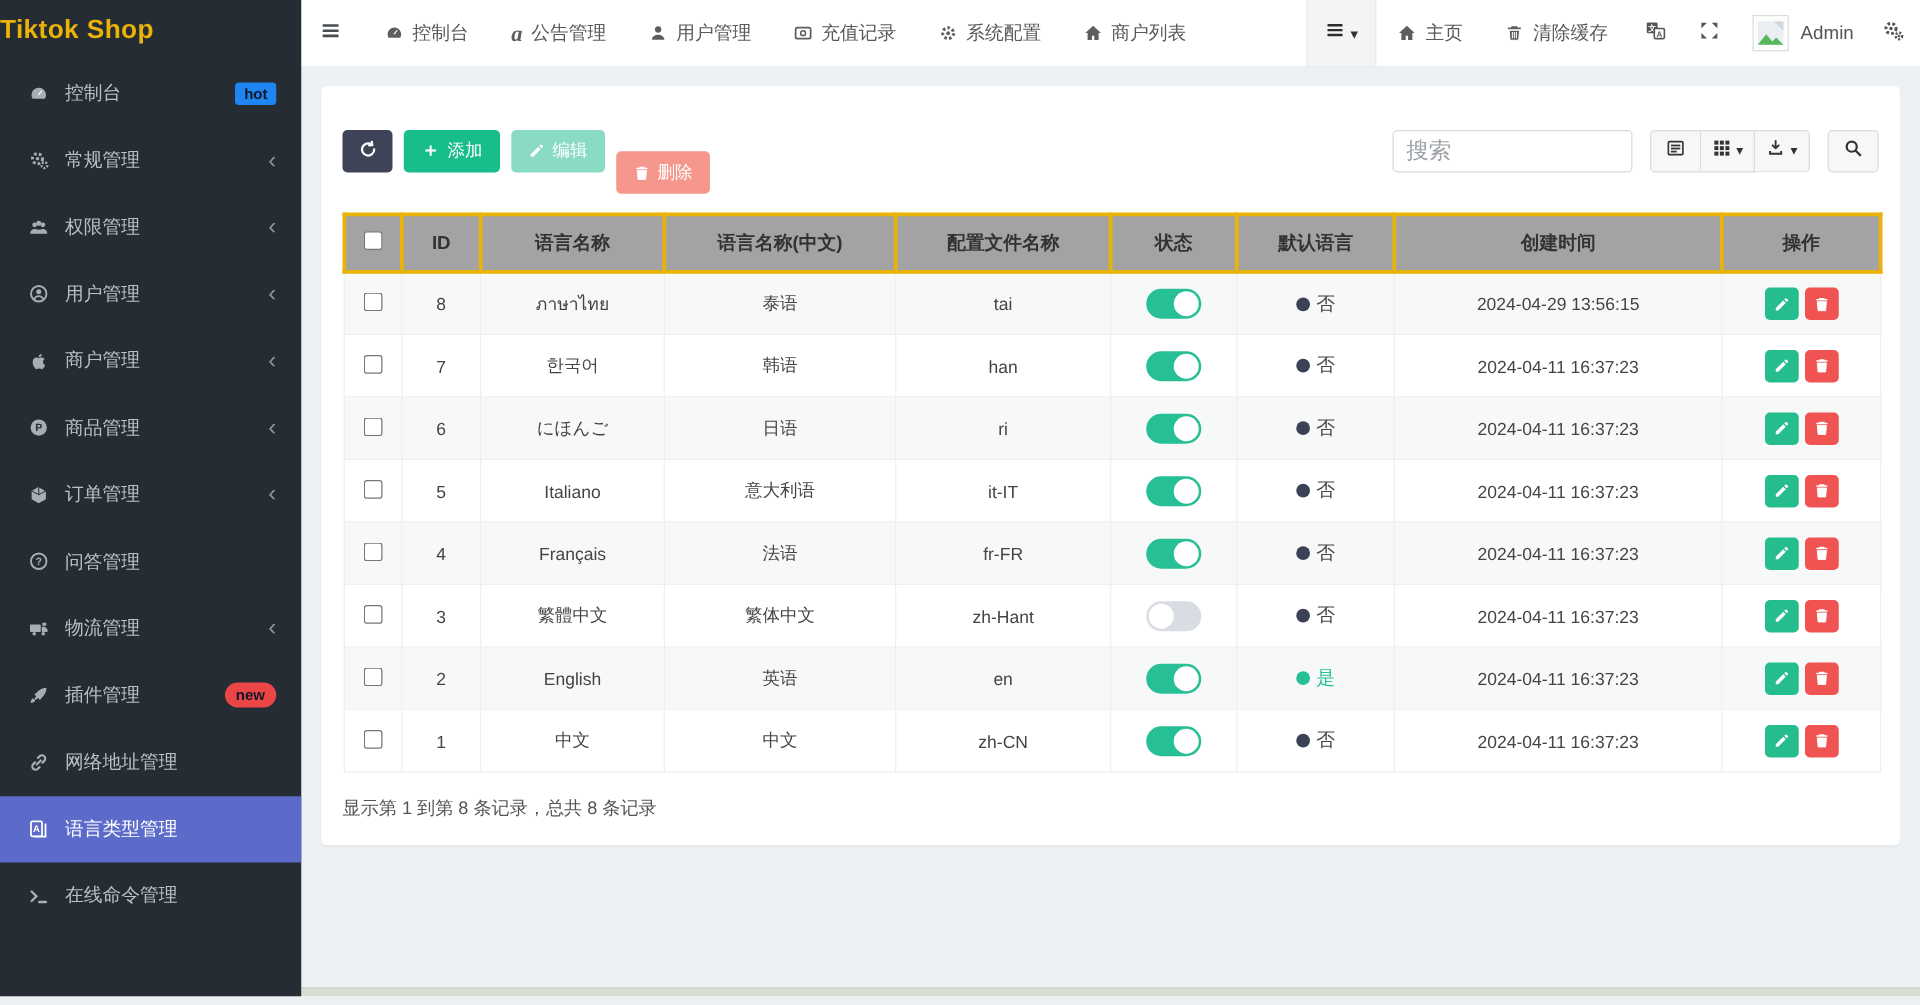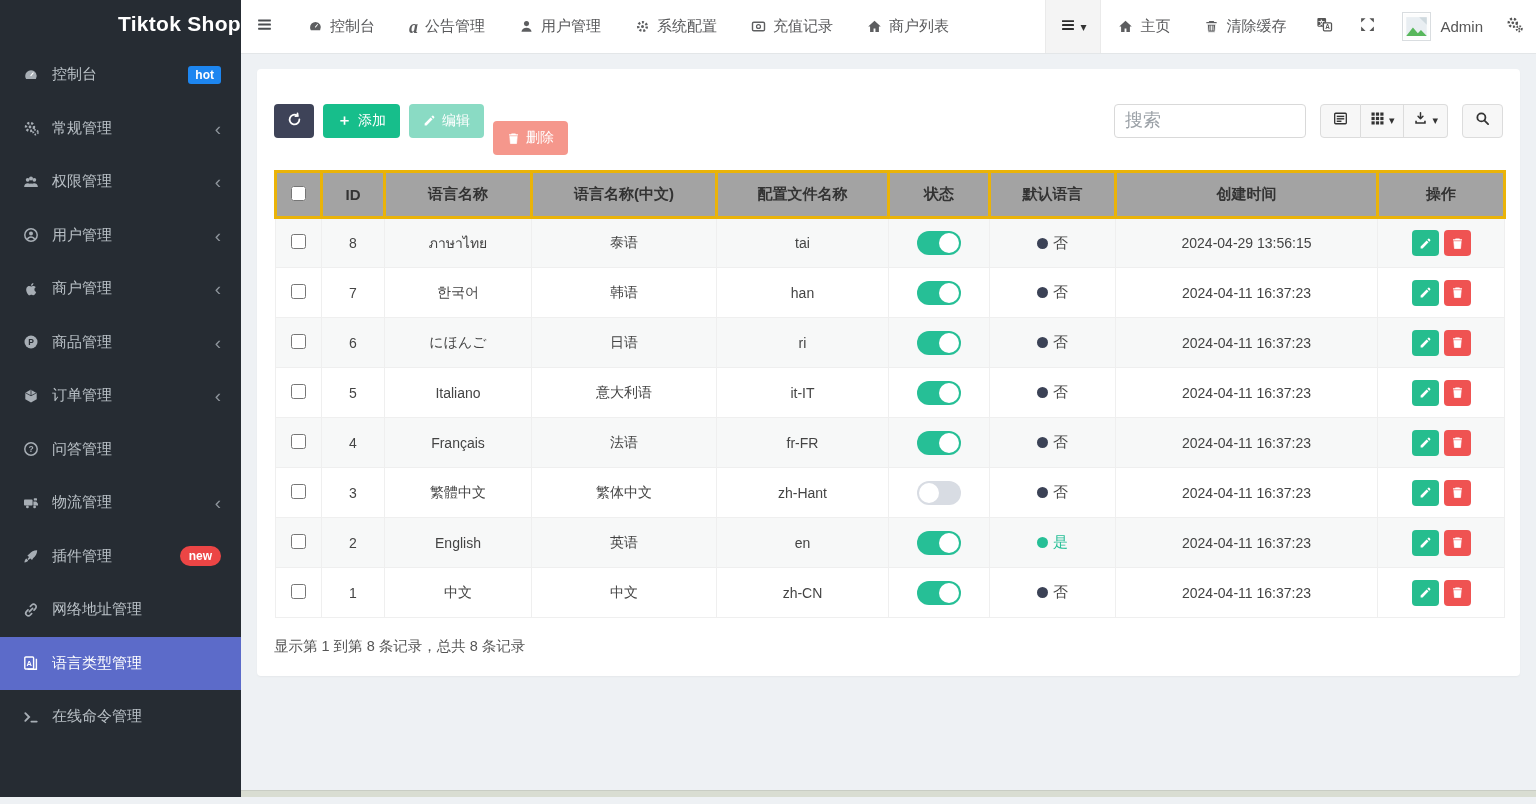--- a/index.html
+++ b/index.html
@@ -3,33 +3,33 @@
 <meta charset="utf-8">
 <style>
   * { margin:0; padding:0; box-sizing:border-box; }
   html,body { width:1536px; height:804px; overflow:hidden; background:#eef1f4;
     font-family:"Liberation Sans", sans-serif; }
   .app { position:relative; width:1536px; height:797px; }
 
   
   .sidebar { position:absolute; left:0; top:0; width:241px; height:797px;
     background:#262c33; z-index:5; display:flex; flex-direction:column; }
-  .brand { height:48px; line-height:48px; text-align:right; color:#ffffff;
+  .brand { height:48px; line-height:48px; text-align:left; color:#eab308;
     font-size:21px; font-weight:bold; letter-spacing:.3px; }
   .side-menu { flex:1; display:flex; flex-direction:column; }
   .side-item { height:53.5px; display:flex; align-items:center;
     padding:0 20px 0 21px; cursor:pointer; color:#b9c0c6; }
   .side-item .s-ico { width:20px; height:16px; margin-right:11px; color:#a7aeb5;
     display:inline-flex; align-items:center; justify-content:center; flex:none; }
   .side-item .s-ico svg { width:16px; height:16px; }
   .side-item .s-label { font-size:15px; }
   .side-item .chev { margin-left:auto; color:#8d949b; font-size:19px; line-height:1; }
   .side-item.active { background:#5c6bc9; color:#fff; }
   .side-item.active .s-ico, .side-item.active .chev { color:#fff; }
-  .badge { margin-left:auto; font-size:12px; font-weight:bold; color:#ffffff; line-height:1;text-align:center; }
+  .badge { margin-left:auto; font-size:12px; font-weight:bold; color:#0f172a; line-height:1;text-align:center; }
   .badge.blue { background:#1d86f0; padding:3px 7px; border-radius:3px; }
   .badge.red  { background:#ec4545; padding:4px 9px; border-radius:10px; }
   .txt-ico { font-size:16px; line-height:1; }
 
   
   .topnav { position:absolute; left:241px; top:0; right:0; height:54px; background:#fff;
     border-bottom:1px solid #e3e6e8; display:flex; align-items:stretch; z-index:4; }
   .hamburger-btn { display:flex; align-items:center; padding:0 18px 0 15px; color:#4a4d50; cursor:pointer; }
   .hamburger-btn svg { width:17px; height:17px; }
   .nav-items { display:flex; align-items:stretch; }
@@ -292,34 +292,34 @@
             <svg viewBox="0 0 16 16" fill="currentColor">
               <circle cx="8" cy="4.9" r="2.7"></circle>
               <path d="M2.6 13.6c.4-2.9 2.7-4.3 5.4-4.3s5 1.4 5.4 4.3z"></path>
             </svg>
           </span>
           <span>用户管理</span>
         </div>
         <div class="nav-item">
           <span class="n-ico">
             <svg viewBox="0 0 16 16" fill="none" stroke="currentColor">
-              <circle cx="8" cy="8" r="4.6" stroke-width="2.6" stroke-dasharray="2.2 1.9"></circle>
-              <circle cx="8" cy="8" r="1.6" fill="currentColor" stroke="none"></circle>
-            </svg>
-          </span>
-          <span>系统配置</span>
+              <rect x="1.6" y="3.4" width="12.8" height="9.2" rx="1.4" stroke-width="1.5"></rect>
+              <circle cx="8" cy="8" r="2.1" stroke-width="1.3"></circle>
+            </svg>
+          </span>
+          <span>充值记录</span>
         </div>
         <div class="nav-item">
           <span class="n-ico">
             <svg viewBox="0 0 16 16" fill="none" stroke="currentColor">
-              <rect x="1.6" y="3.4" width="12.8" height="9.2" rx="1.4" stroke-width="1.5"></rect>
-              <circle cx="8" cy="8" r="2.1" stroke-width="1.3"></circle>
-            </svg>
-          </span>
-          <span>充值记录</span>
+              <circle cx="8" cy="8" r="4.6" stroke-width="2.6" stroke-dasharray="2.2 1.9"></circle>
+              <circle cx="8" cy="8" r="1.6" fill="currentColor" stroke="none"></circle>
+            </svg>
+          </span>
+          <span>系统配置</span>
         </div>
         <div class="nav-item">
           <span class="n-ico">
             <svg viewBox="0 0 16 16" fill="currentColor">
               <path d="M8 1.8L1.3 7.9h2v6h3.7v-3.7h2V13.9h3.7v-6h2z"></path>
             </svg>
           </span>
           <span>商户列表</span>
         </div>
       </div>

